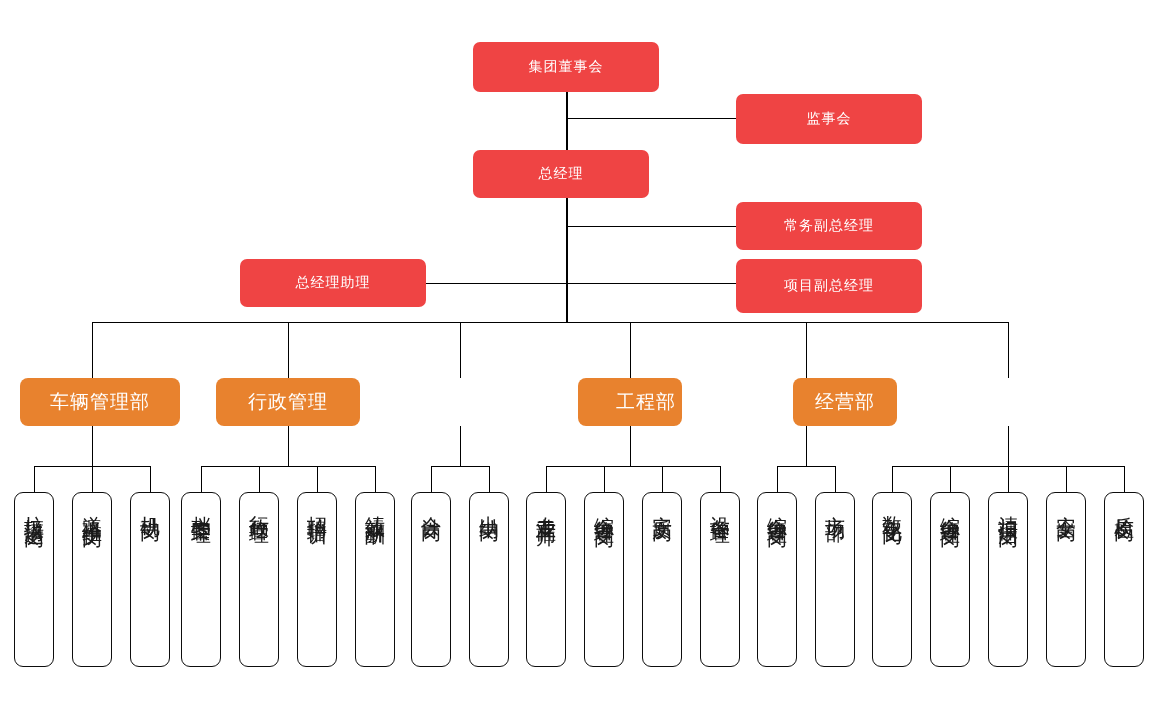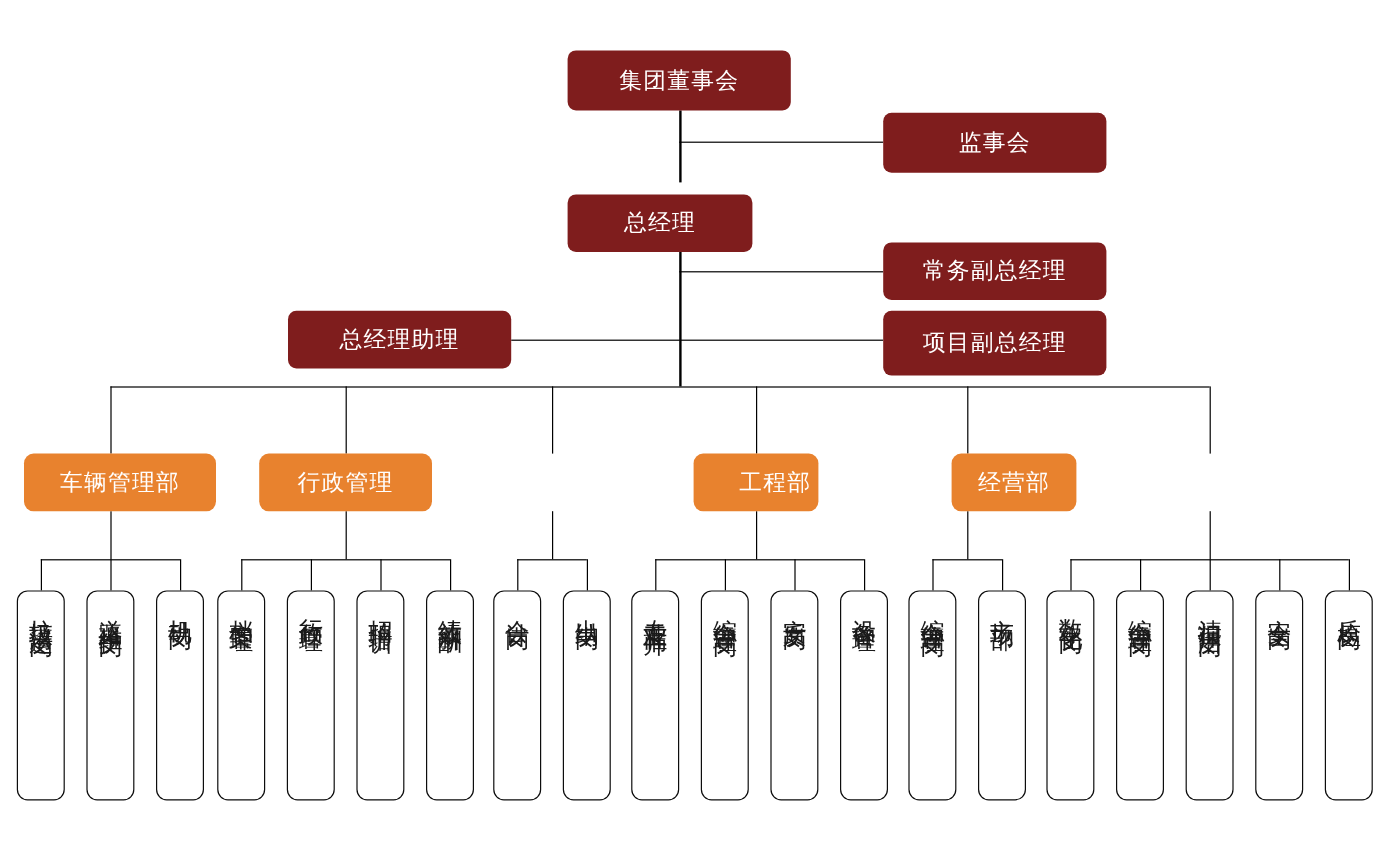--- a/index.html
+++ b/index.html
@@ -34,22 +34,22 @@
     box-sizing: border-box;
     display: flex;
     align-items: center;
     justify-content: center;
     border-radius: 7px;
     color: #ffffff;
     letter-spacing: 1px;
     white-space: nowrap;
   }
   .node.blue {
-    background: #7f1d1d;
-    font-size: 19px;
+    background: #ef4444;
+    font-size: 14px;
   }
   .node.orange {
     background: #E8822E;
     font-size: 19px;
     border-radius: 8px;
   }
 
   
   .leaf {
     position: absolute;
@@ -138,21 +138,21 @@
   <div class="line v" style="left:1124px; top:466px; height:26px;"></div>
 
   <div class="node blue" style="left:473px; top:42px; width:186px; height:50px;">
     <span>集团董事会</span>
   </div>
 
   <div class="node blue" style="left:736px; top:94px; width:186px; height:50px;">
     <span>监事会</span>
   </div>
 
-  <div class="node blue" style="left:473px; top:162px; width:154px; height:48px;">
+  <div class="node blue" style="left:473px; top:150px; width:176px; height:48px;">
     <span>总经理</span>
   </div>
 
   <div class="node blue" style="left:736px; top:202px; width:186px; height:48px;">
     <span>常务副总经理</span>
   </div>
 
   <div class="node blue" style="left:736px; top:259px; width:186px; height:54px;">
     <span>项目副总经理</span>
   </div>

